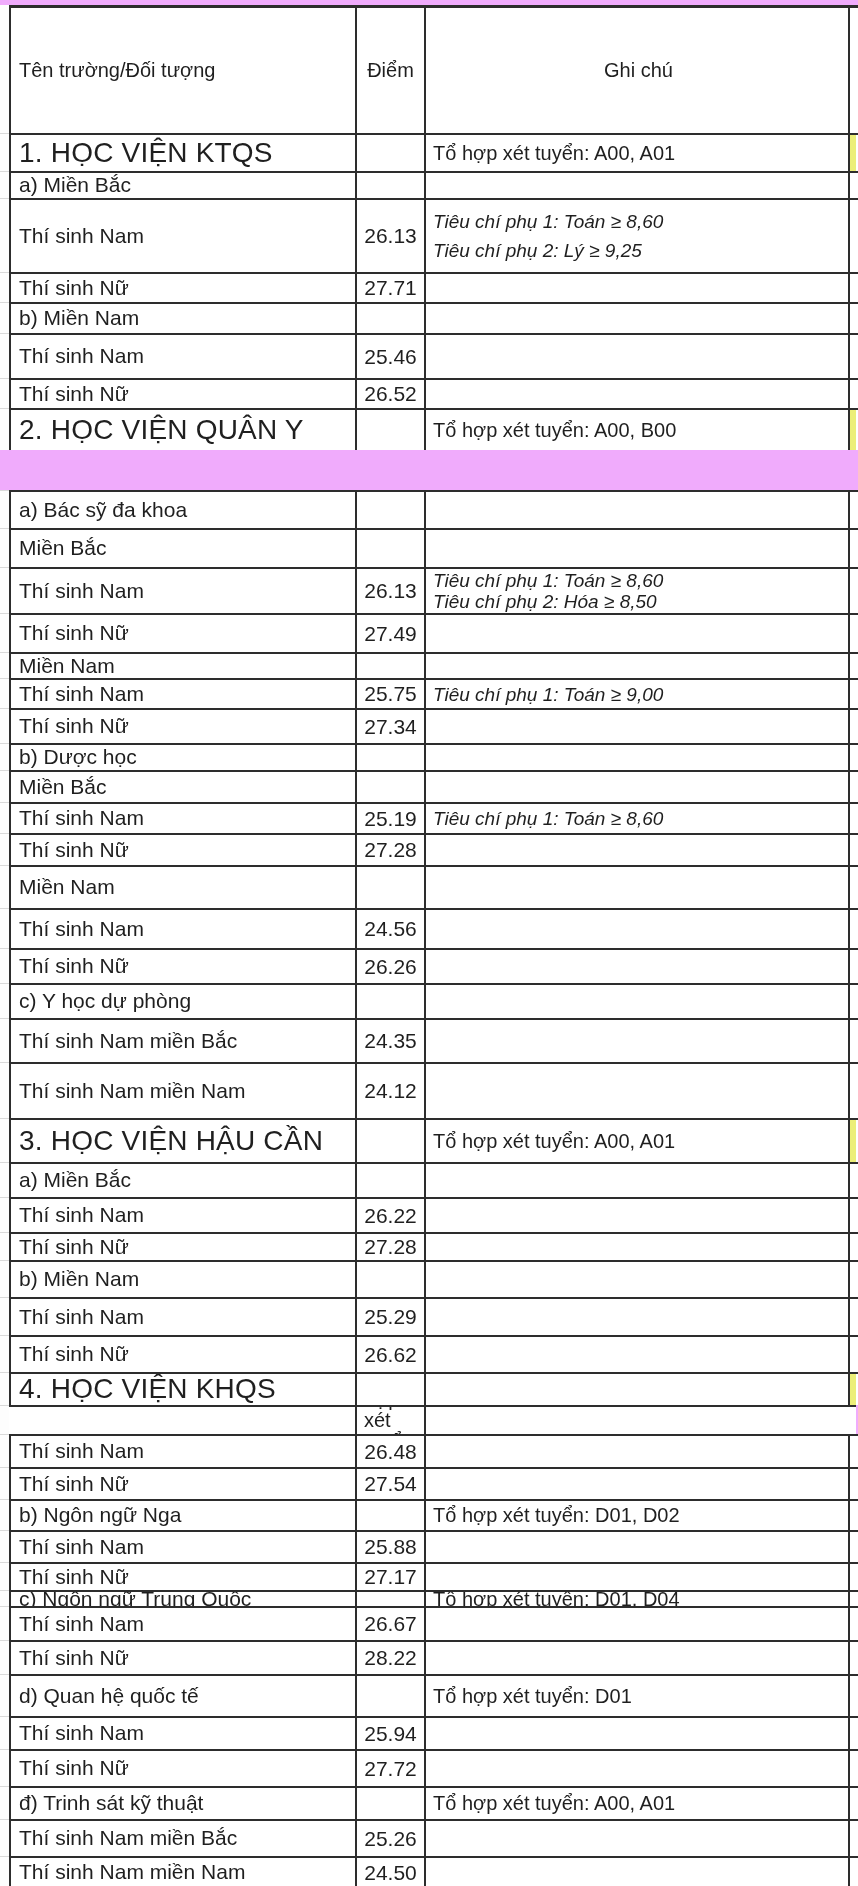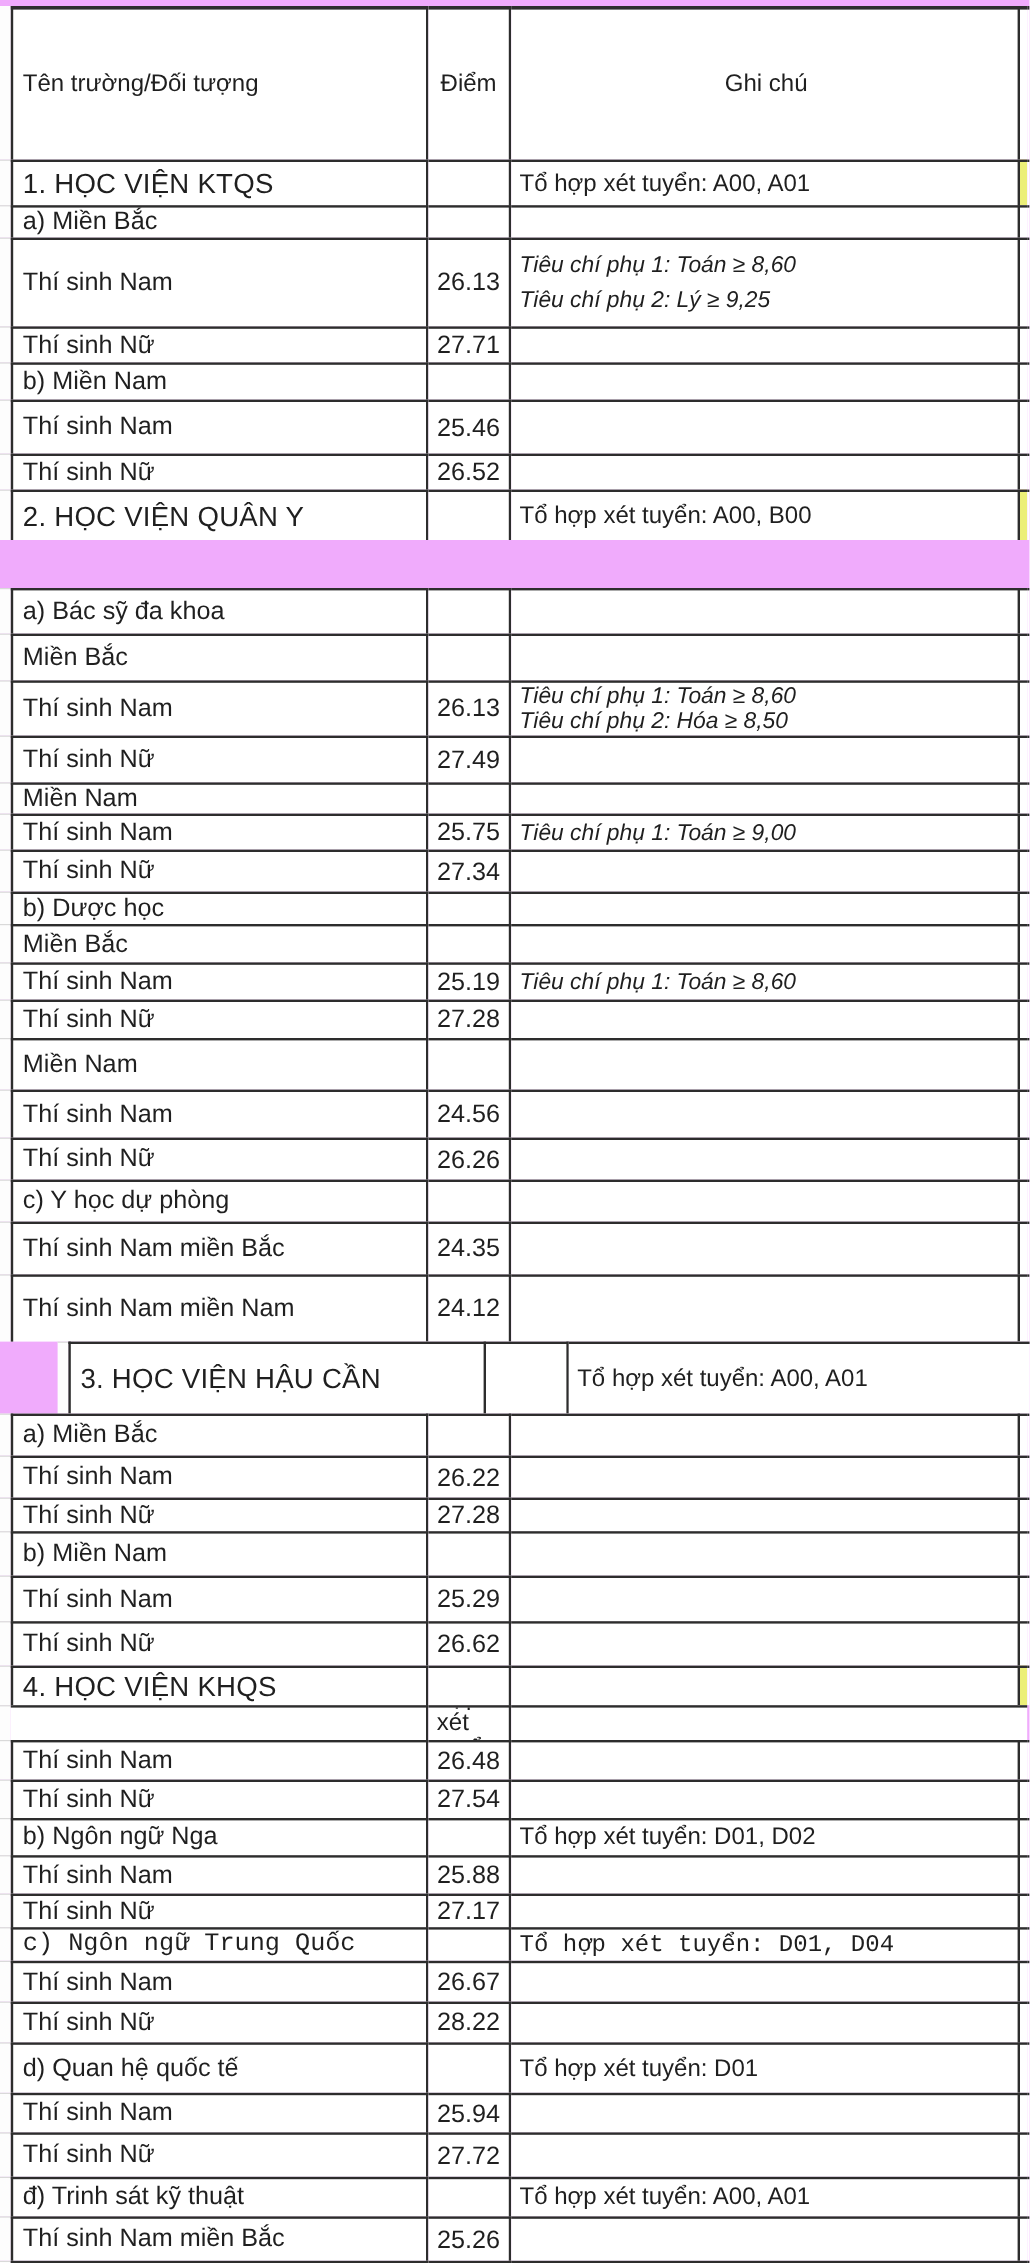--- a/index.html
+++ b/index.html
@@ -44,21 +44,21 @@
   .edge{background:#fff;}
   .hl .ys{background:var(--hl,#ecef78);}
 
   
   .row-header .cell{border-top:3px solid var(--grid,#2d2d2d);}
   .row-header .m{border-top:none;}
   .row-header{font-size:20px;}
   .row-header .c2,.row-header .c3{justify-content:center;align-items:center;text-align:center;}
 
   .label{font-size:21px;line-height:1.15;}
-  .k-section .label{font-size:23px;letter-spacing:.2px;}
+  .k-section .label{font-size:28px;letter-spacing:.2px;}
   .score{font-size:21px;}
   .note{font-size:19px;line-height:21px;}
   .note.italic{font-style:italic;}
   .note.plain{font-style:normal;font-size:20px;}
   .wide-note .note{line-height:29px;}
 
   .k-partial .c1,.k-partial .c2,.k-partial .c3{background:#fff;}
 </style>
 </head>
 <body>
@@ -388,21 +388,21 @@
     <div class="cell c1">
       <span class="label">Thí sinh Nam miền Nam</span>
     </div>
     <div class="cell c2">
       <span class="score">24.12</span>
     </div>
     <div class="cell c3"></div>
     <div class="cell ys"></div>
     <div class="cell edge"></div>
   </div>
-      <div class="row k-section hl" style="height: 60px; padding-left: 48px;">
+      <div class="row k-section hl" style="height: 44px;">
     <div class="cell m"></div>
     <div class="cell c1">
       <span class="label">3. HỌC VIỆN HẬU CẦN</span>
     </div>
     <div class="cell c2">
       <span class="score"></span>
     </div>
     <div class="cell c3">
           <div class="note plain">Tổ hợp xét tuyển: A00, A01</div>
         </div>
@@ -559,21 +559,21 @@
     <div class="cell c1">
       <span class="label">Thí sinh Nữ</span>
     </div>
     <div class="cell c2">
       <span class="score">27.17</span>
     </div>
     <div class="cell c3"></div>
     <div class="cell ys"></div>
     <div class="cell edge"></div>
   </div>
-      <div class="row k-sub" style="height: 28px; font-family: Liberation Mono, monospace;">
+      <div class="row k-sub" style="height: 16px;">
     <div class="cell m"></div>
     <div class="cell c1">
       <span class="label">c) Ngôn ngữ Trung Quốc</span>
     </div>
     <div class="cell c2">
       <span class="score"></span>
     </div>
     <div class="cell c3">
           <div class="note plain">Tổ hợp xét tuyển: D01, D04</div>
         </div>

